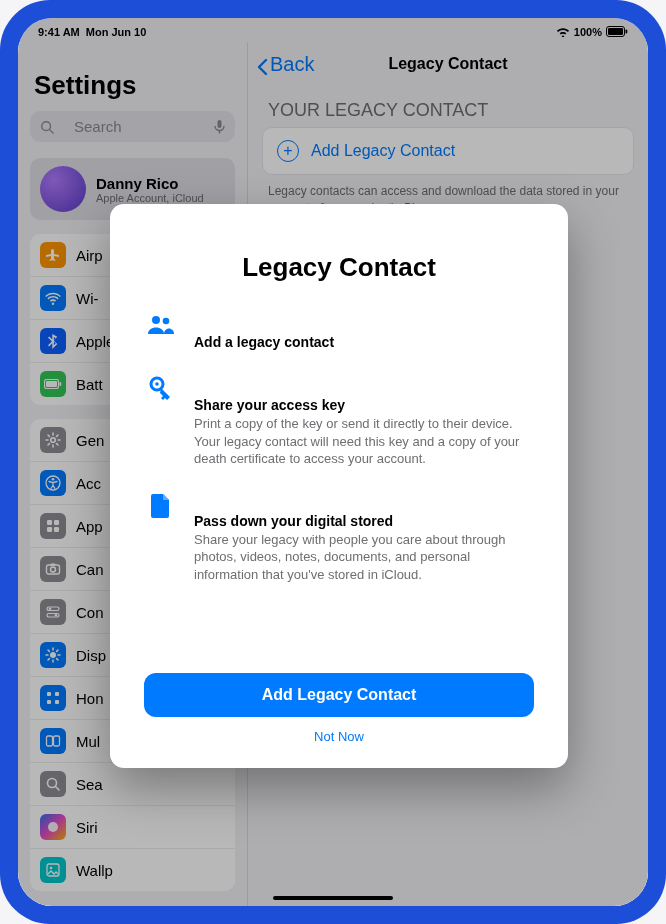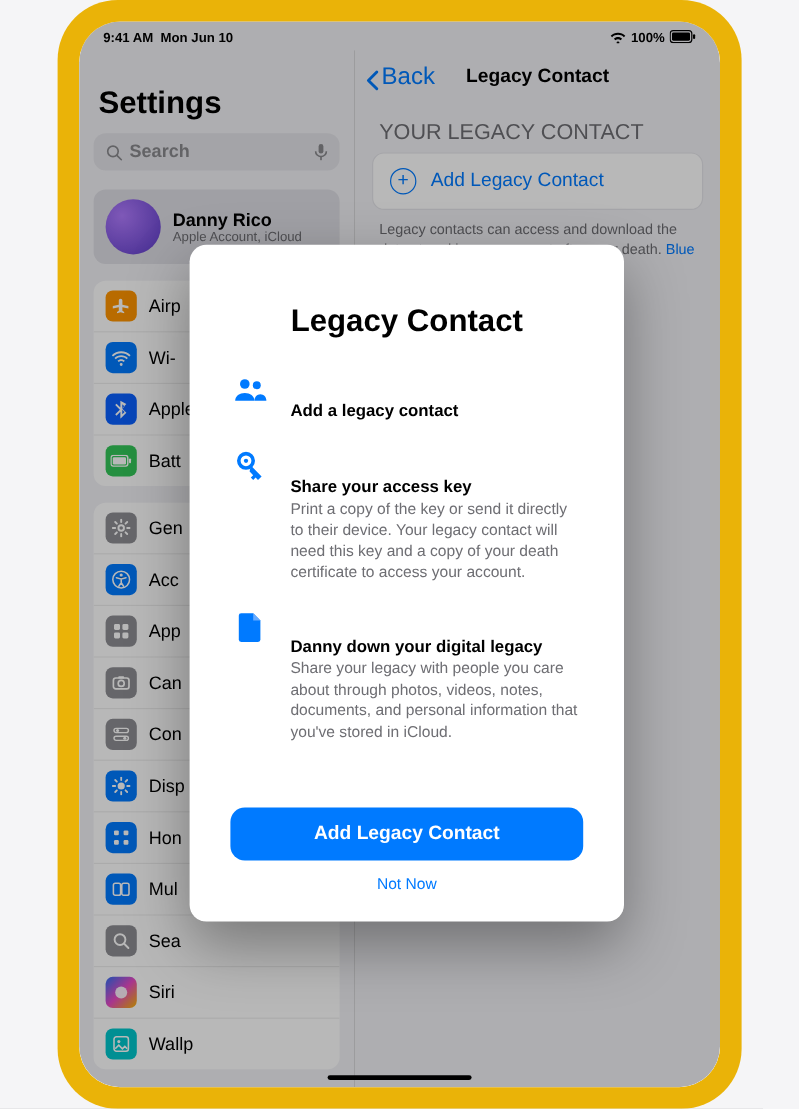--- a/index.html
+++ b/index.html
@@ -1,18 +1,18 @@
 <!DOCTYPE html>
 <html><head>
 <meta charset="utf-8">
 <style>
   * { box-sizing: border-box; margin: 0; padding: 0; font-family: -apple-system, "Helvetica Neue", Arial, sans-serif; }
   body { background: #f5f5f7; display: flex; align-items: flex-start; justify-content: center; }
   .device {
-    width: 570px; height: 924px; background: #eab308; border-radius: 50px;
+    width: 666px; height: 924px; background: #1d4ed8; border-radius: 50px;
     padding: 18px; position: relative; margin: 0 auto;
   }
   .screen {
     width: 100%; height: 100%; background: #f2f2f6; border-radius: 34px;
     overflow: hidden; position: relative;
   }
   
   .statusbar {
     position: absolute; top: 0; left: 0; right: 0; height: 24px;
     display: flex; justify-content: space-between; align-items: center;
@@ -24,23 +24,23 @@
   .wifi-ic, .batt-ic { display:inline-block; }
   
   .split { display: flex; height: 100%; padding-top: 24px; filter: blur(0); }
   .sidebar {
     width: 230px; background: #f2f2f6; border-right: 1px solid #d8d8dc;
     padding: 10px 0 0 0; overflow: hidden;
   }
   .sidebar h1 { font-size: 26px; font-weight: 700; padding: 18px 16px 10px; }
   .search-wrap { padding: 0 12px 10px; }
   .search {
-    display:flex; align-items:center; gap:6px;
+    display:flex; align-items:center; gap:20px;
     background: #e4e4e9; border-radius: 10px; padding: 7px 10px;
-    color: #8a8a8e; font-size: 15px; font-weight: bold;
+    color: #8a8a8e; font-size: 15px;
   }
   .search svg { flex: 0 0 auto; }
   .mic { margin-left:auto; }
   .account-row {
     display:flex; align-items:center; gap:10px; margin: 6px 12px;
     background:#dedee5; border-radius:10px; padding:8px 10px;
   }
   .avatar {
     width:46px; height:46px; border-radius:50%;
     background: radial-gradient(circle at 30% 30%, #b07bff, #5e3dc8);
@@ -384,21 +384,21 @@
             </div>
           </div>
           <div class="feature">
             <div class="ficon">
               <svg width="24" height="28" viewBox="0 0 24 28">
                 <path d="M4 2h10l6 6v16a2 2 0 01-2 2H4a2 2 0 01-2-2V4a2 2 0 012-2z" fill="#007aff"></path>
                 <path d="M14 2v6h6" fill="#66aaff"></path>
               </svg>
             </div>
             <div>
-              <div class="ftitle">Danny down your digital legacy</div>
+              <div class="ftitle">Pass down your digital stored</div>
               <div class="fdesc">Share your legacy with people you care about through photos, videos, notes, documents, and personal information that you've stored in iCloud.</div>
             </div>
           </div>
         </div>
       <div class="sheet-buttons">
         <button class="primary-btn">Add Legacy Contact</button>
         <button class="link-btn">Not Now</button>
       </div>
     </div>
 

